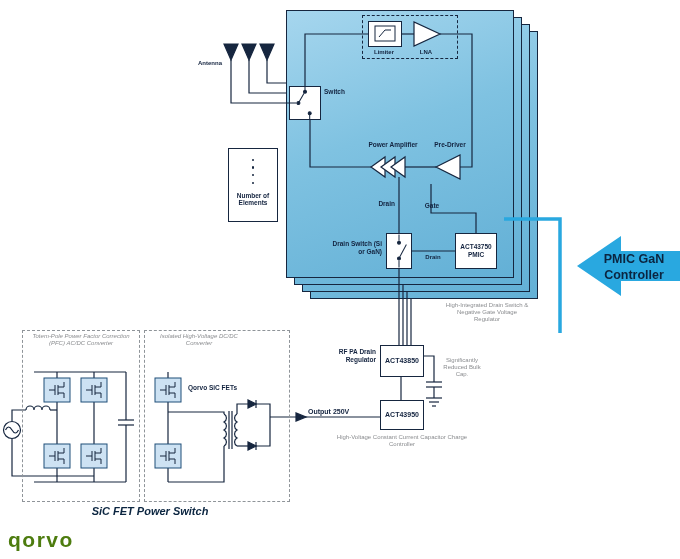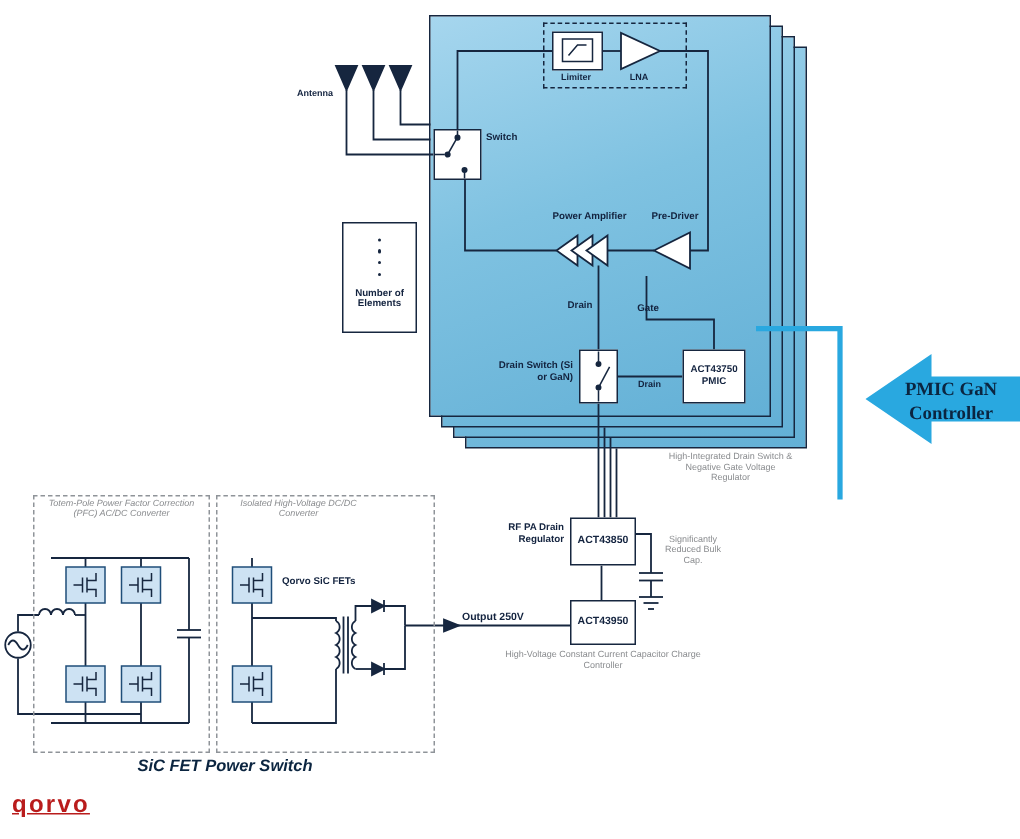--- a/index.html
+++ b/index.html
@@ -10,29 +10,29 @@
   svg.wires{position:absolute;left:0;top:0;z-index:2;pointer-events:none;}
   .dashed{position:absolute;border:1px dashed #16263f;box-sizing:border-box;z-index:2;}
   .psbox{position:absolute;border:1px dashed #8f9499;box-sizing:border-box;z-index:2;background:transparent;}
   .wbox{position:absolute;background:#fff;border:1.2px solid #16263f;box-sizing:border-box;z-index:3;
         display:flex;align-items:center;justify-content:center;text-align:center;}
   .lbl{position:absolute;z-index:4;font-weight:bold;font-size:6.5px;line-height:7.5px;color:#13233f;}
   .cap{position:absolute;z-index:4;font-size:6px;line-height:7px;color:#8a8c8f;}
   .part{font-weight:bold;font-size:7px;line-height:8px;color:#13233f;}
   .ctr{text-align:center;} .rgt{text-align:right;}
   .arrowlbl{position:absolute;z-index:4;font-weight:bold;font-size:12.5px;line-height:16px;
-            color:#0b2540;text-align:center;font-family:Liberation Serif, serif;}
+            color:#0b2540;text-align:center;}
   .dots{position:absolute;left:228px;top:148px;width:50px;height:74px;background:#fff;
         border:1px solid #16263f;box-sizing:border-box;z-index:3;display:flex;flex-direction:column;
         align-items:center;padding-top:7px;}
   .dots i{display:block;width:2.5px;height:2.5px;background:#16263f;border-radius:50%;margin:2.6px 0;}
   .dots .dlabel{margin-top:5px;font-weight:bold;font-size:6.5px;line-height:7.5px;text-align:center;}
   .pstitle{position:absolute;z-index:4;font-weight:bold;font-style:italic;font-size:11px;color:#0b2540;text-align:center;}
-  .logo{position:absolute;left:8px;top:528px;z-index:4;font-weight:bold;font-size:16px;
-        letter-spacing:1.5px;color:#b91c1c;text-decoration:underline;}
+  .logo{position:absolute;left:8px;top:528px;z-index:4;font-weight:bold;font-size:21px;
+        letter-spacing:1.5px;color:#4d7c0f;}
 </style>
 </head>
 <body>
 
 <div class="stage">
 
   <div class="panel" style="left:310px;top:31px;"></div>
   <div class="panel" style="left:302px;top:24px;"></div>
   <div class="panel" style="left:294px;top:17px;"></div>
   <div class="panel" style="left:286px;top:10px;"></div>

